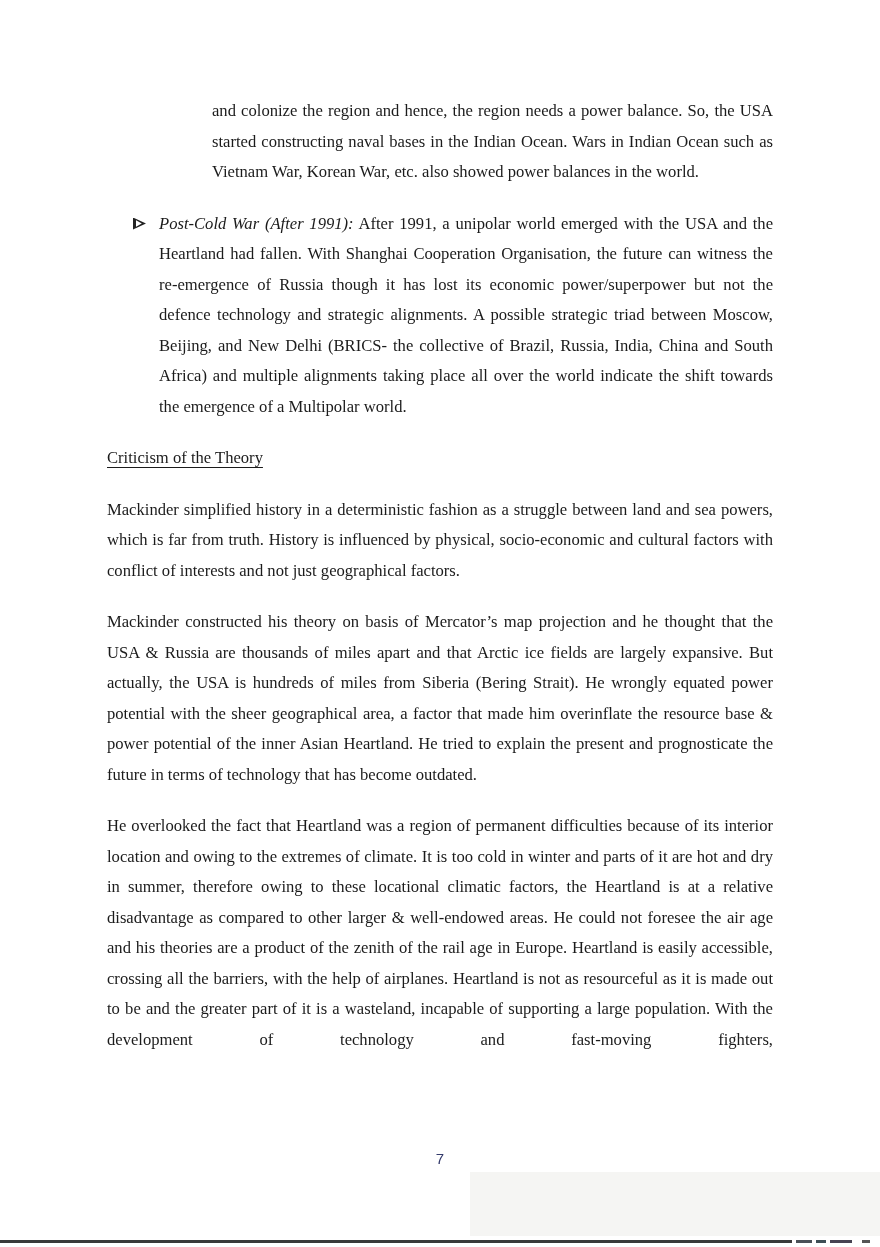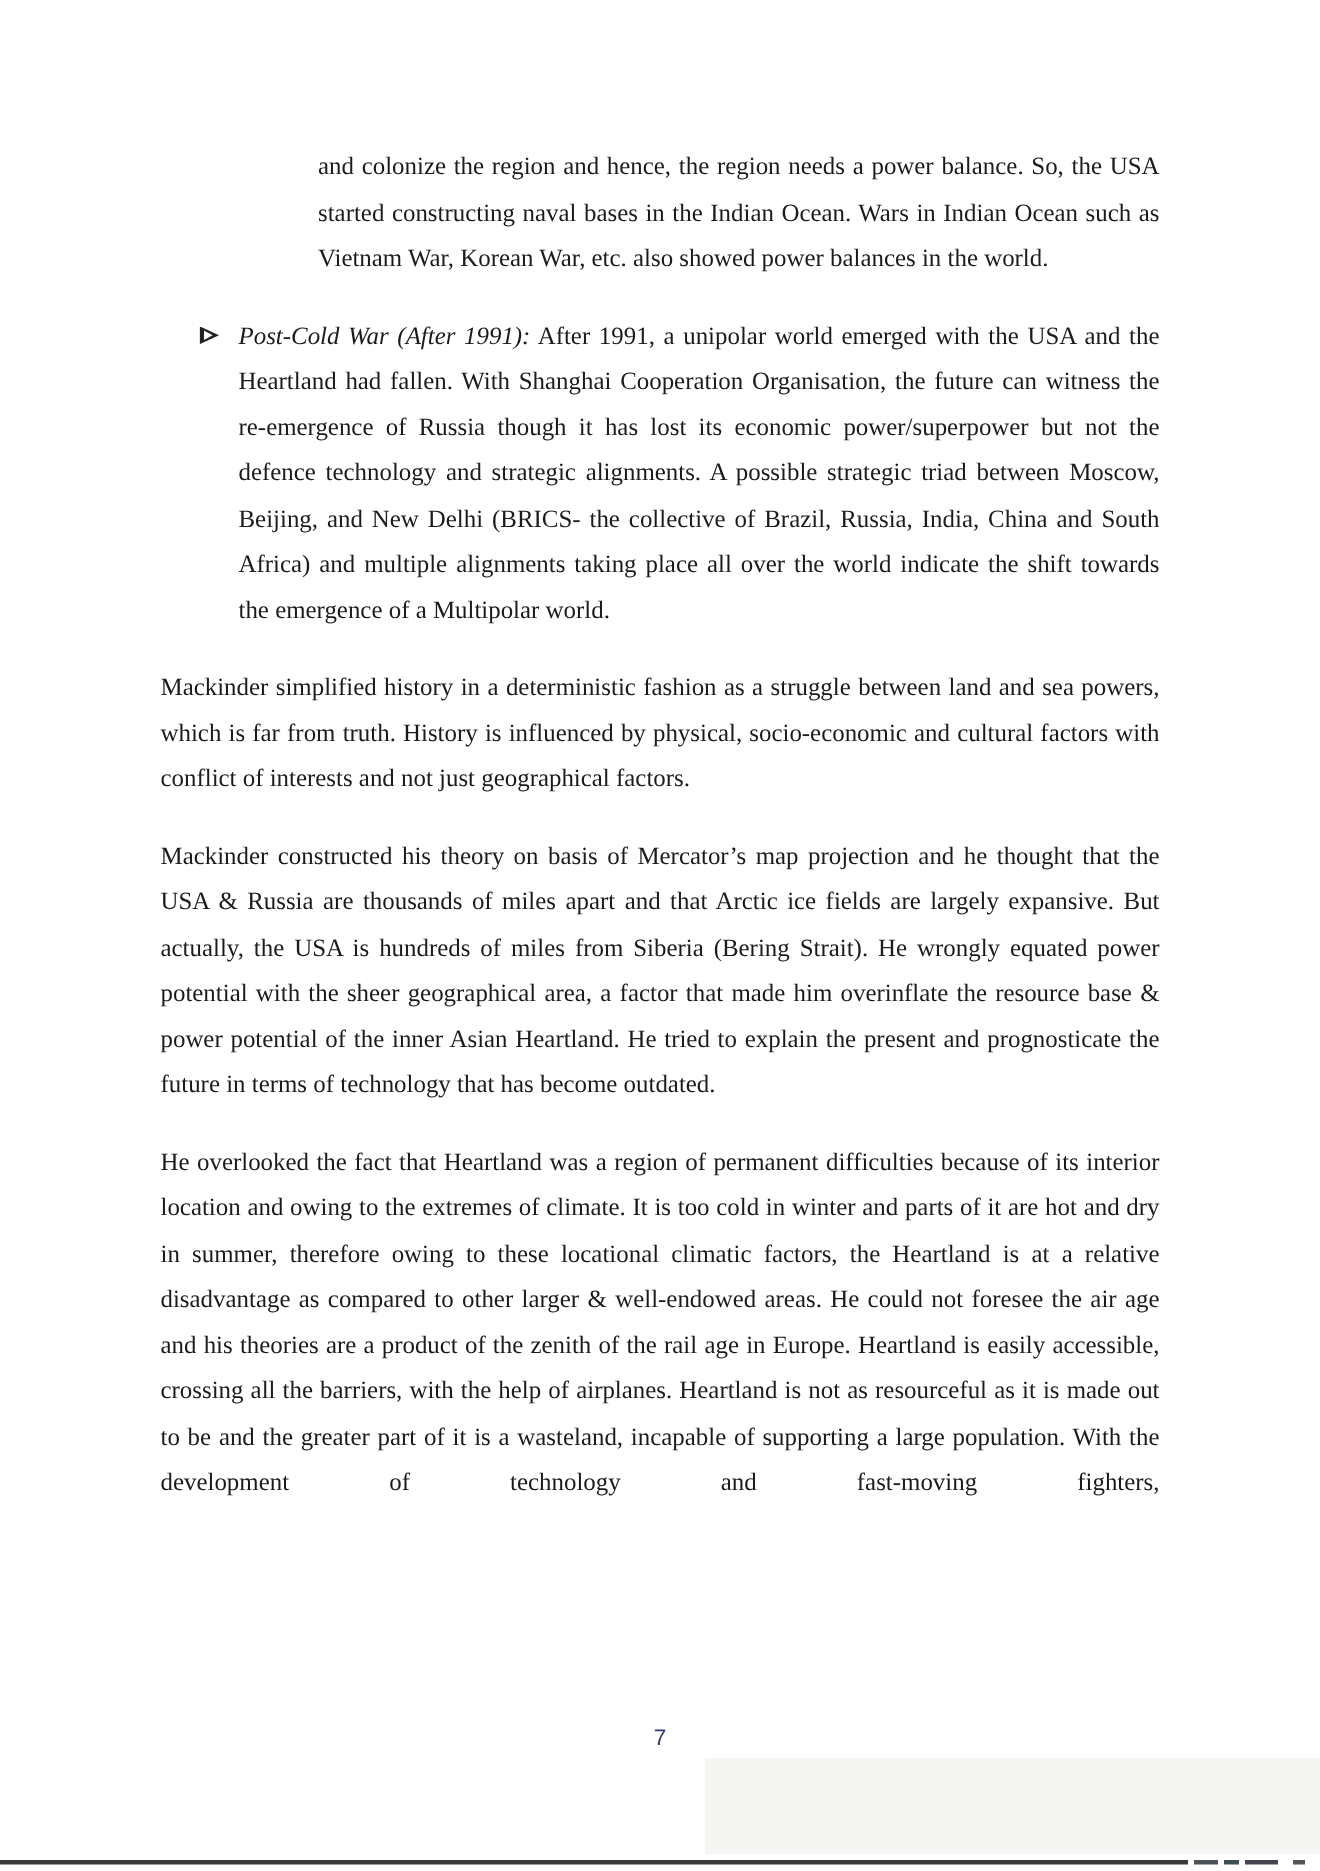--- a/index.html
+++ b/index.html
@@ -125,20 +125,21 @@
 
     <div class="bullet-item">
       <span class="bullet-marker">
         <span class="arrowhead"></span>
       </span>
       <div class="bullet-text">
         <span class="bullet-lead">Post-Cold War (After 1991):</span><span> After 1991, a unipolar world emerged with the USA and the Heartland had fallen. With Shanghai Cooperation Organisation, the future can witness the re-emergence of Russia though it has lost its economic power/superpower but not the defence technology and strategic alignments. A possible strategic triad between Moscow, Beijing, and New Delhi (BRICS- the collective of Brazil, Russia, India, China and South Africa) and multiple alignments taking place all over the world indicate the shift towards the emergence of a Multipolar world.</span>
       </div>
     </div>
 
+    <h2 class="section-heading">Criticism of the Theory</h2>
 
     <p class="para">Mackinder simplified history in a deterministic fashion as a struggle between land and sea powers, which is far from truth. History is influenced by physical, socio-economic and cultural factors with conflict of interests and not just geographical factors.</p>
 
     <p class="para">Mackinder constructed his theory on basis of Mercator’s map projection and he thought that the USA &amp; Russia are thousands of miles apart and that Arctic ice fields are largely expansive. But actually, the USA is hundreds of miles from Siberia (Bering Strait). He wrongly equated power potential with the sheer geographical area, a factor that made him overinflate the resource base &amp; power potential of the inner Asian Heartland. He tried to explain the present and prognosticate the future in terms of technology that has become outdated.</p>
 
     <p class="para para-last">He overlooked the fact that Heartland was a region of permanent difficulties because of its interior location and owing to the extremes of climate. It is too cold in winter and parts of it are hot and dry in summer, therefore owing to these locational climatic factors, the Heartland is at a relative disadvantage as compared to other larger &amp; well-endowed areas. He could not foresee the air age and his theories are a product of the zenith of the rail age in Europe. Heartland is easily accessible, crossing all the barriers, with the help of airplanes. Heartland is not as resourceful as it is made out to be and the greater part of it is a wasteland, incapable of supporting a large population. With the development of technology and fast-moving fighters,</p>
 
   </div>
 
   <div class="scan-shade"></div>

